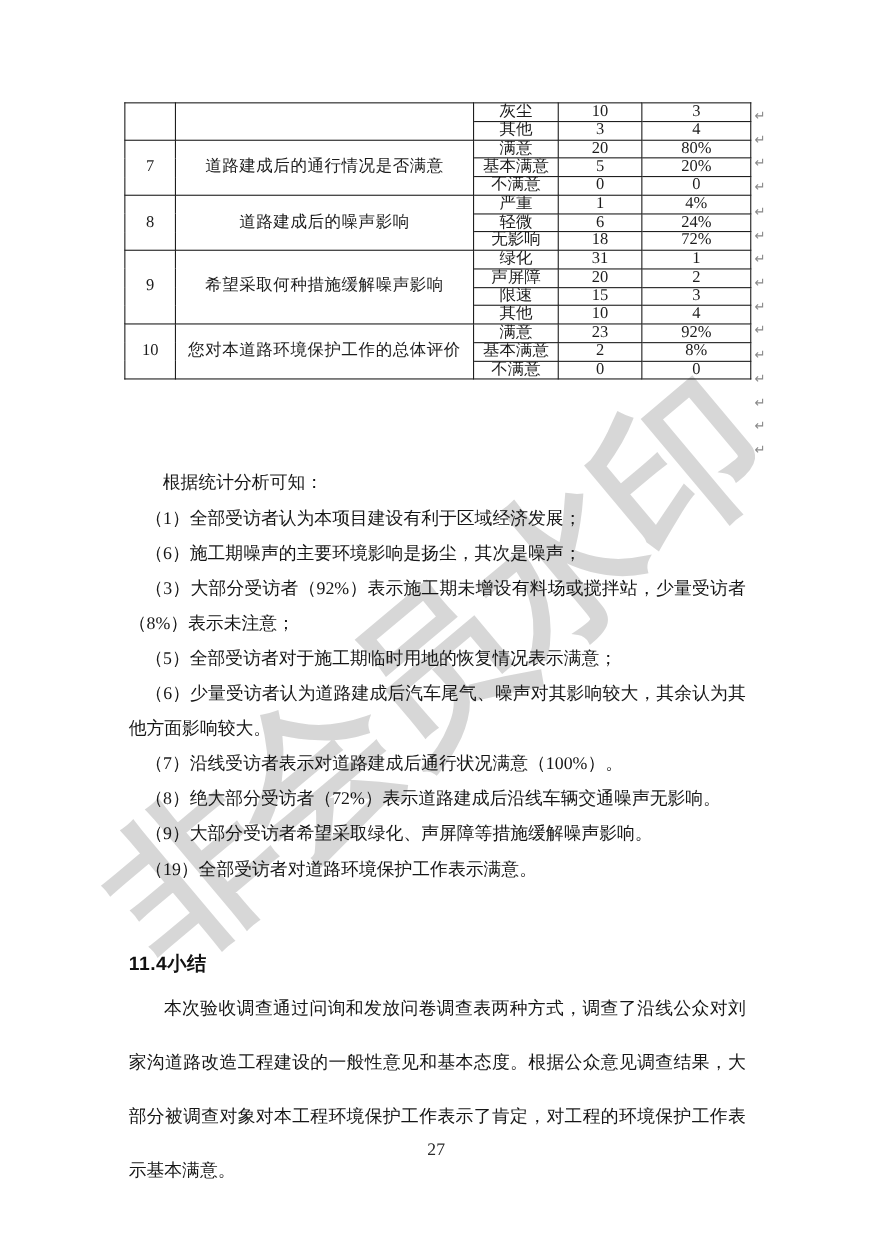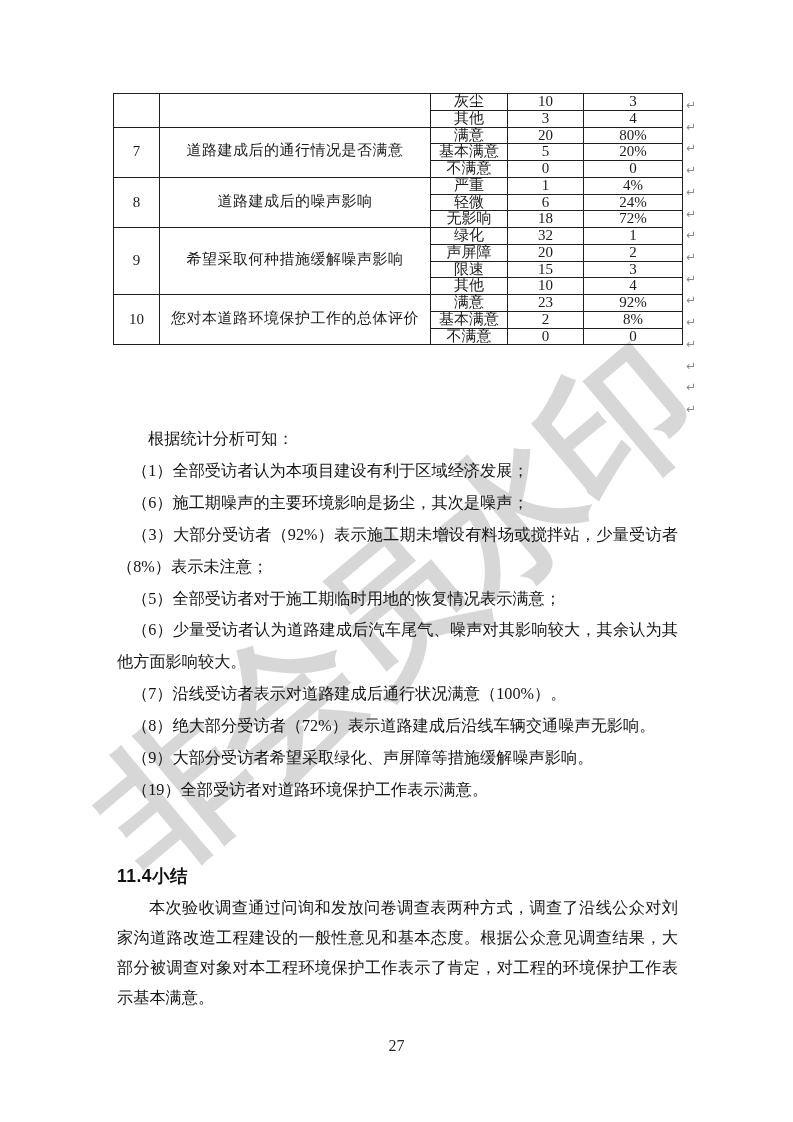--- a/index.html
+++ b/index.html
@@ -36,21 +36,21 @@
     font-size:16.2px;line-height:31.9px;text-align:justify;color:#161616;
   }
   .analysis-intro{text-indent:31px;}
   .analysis-item{text-indent:15px;}
   .section-heading{
     position:absolute;left:117px;top:864px;font-size:17.5px;font-weight:bold;
     font-family:"Liberation Sans","DejaVu Sans",sans-serif;color:#111;letter-spacing:0.5px;
   }
   .section-paragraph{
     position:absolute;left:117px;top:893px;width:561px;
-    font-size:16.2px;line-height:30px;text-align:justify;text-indent:32px;color:#161616;
+    font-size:16.2px;line-height:49px;text-align:justify;text-indent:32px;color:#161616;
   }
   .page-number{
     position:absolute;left:0;top:1037px;width:100%;text-align:center;
     font-size:16px;color:#2a2a2a;
   }
 </style>
 </head>
 <body>
 
 <div class="page">
@@ -111,21 +111,21 @@
           </tr>
           <tr>
             <td class="col-opt">无影响</td>
             <td class="col-cnt">18</td>
             <td class="col-pct">72%</td>
           </tr>
           <tr>
             <td class="col-no" rowspan="4">9</td>
             <td class="col-q" rowspan="4">希望采取何种措施缓解噪声影响</td>
             <td class="col-opt">绿化</td>
-            <td class="col-cnt">32</td>
+            <td class="col-cnt">31</td>
             <td class="col-pct">1</td>
           </tr>
           <tr>
             <td class="col-opt">声屏障</td>
             <td class="col-cnt">20</td>
             <td class="col-pct">2</td>
           </tr>
           <tr>
             <td class="col-opt">限速</td>
             <td class="col-cnt">15</td>

